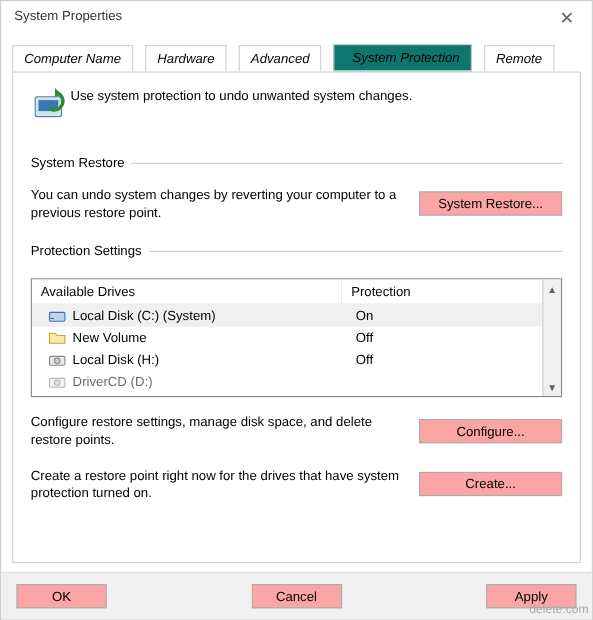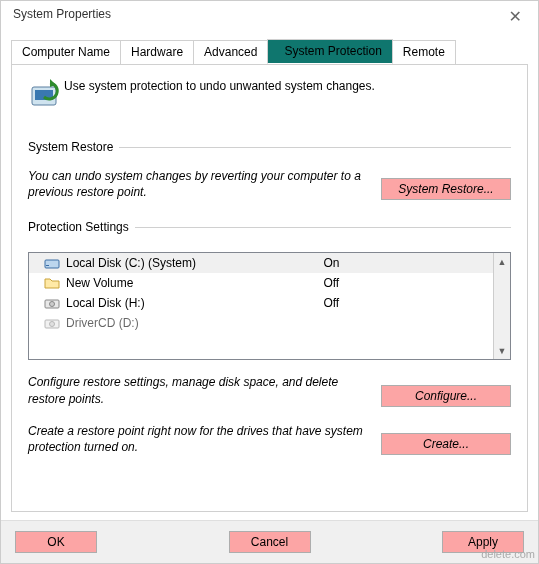--- a/index.html
+++ b/index.html
@@ -14,40 +14,40 @@
     overflow: hidden;
   }
   .window { border: 1px solid #ccc; height: 100%; display: flex; flex-direction: column; }
   .titlebar {
     display: flex; justify-content: space-between;
     padding: 6px 10px 6px 12px; font-size: 12px; color: #333;
   }
   .titlebar .close { font-size: 16px; color: #666; padding: 0 6px; }
   .tabstrip {
     display: flex; align-items: flex-end; border-bottom: 1px solid #fff;
-    padding: 6px 10px 0 10px; gap: 0;
+    padding: 6px 10px 0 10px; gap: 12px; font-style: italic;
   }
   .tab {
     padding: 4px 10px 5px 10px; border: 1px solid #d0d0d0; border-bottom: none;
     background: #fff; margin-right: -1px; position: relative; top: 1px;
     font-size: 12px;
   }
   .tab.active { background: #0f766e; border-bottom: 1px solid #fff; z-index: 2; padding-left: 16px; }
   .tab.inactive { background: #fff; }
   .panel {
     border: 1px solid #d0d0d0; margin: 0 10px 8px 10px; padding: 14px 16px 16px 16px;
     flex: 1; position: relative; background: #fff;
   }
   .intro { display: flex; align-items: flex-start; margin-bottom: 22px; }
   .intro .icon svg { width: 36px; height: 36px; }
   fieldset.group {
     border: none; border-top: 1px solid #d0d0d0; margin: 0 0 20px 0; padding: 14px 0 0 0;
   }
   fieldset.group legend { padding: 0 6px 0 0; font-size: 12px; color: #000; }
-  .row { display: flex; align-items: flex-end; justify-content: space-between; gap: 12px; font-style: italic; }
+  .row { display: flex; align-items: center; justify-content: space-between; gap: 12px; }
   .row .txt { flex: 1; line-height: 1.35; }
   .btn {
     min-width: 130px; height: 22px; background: #fca5a5; border: 1px solid #adadad;
     font: inherit; padding: 0 12px; cursor: default;
   }
   .drive-table-wrap {
     display: flex; border: 1px solid #828790; height: 108px; margin: 4px 0 14px 0;
   }
   .drive-table { flex: 1; overflow: hidden; }
   .dt-head { display: flex; border-bottom: 1px solid #e5e5e5; background: #fff; }
@@ -113,20 +113,24 @@
         <div class="txt">You can undo system changes by reverting your computer to a previous restore point.</div>
         <button class="btn">System Restore...</button>
       </div>
     </fieldset>
 
     <fieldset class="group">
       <legend>Protection Settings</legend>
 
       <div class="drive-table-wrap">
         <div class="drive-table">
+          <div class="dt-head">
+            <div class="col c1">Available Drives</div>
+            <div class="col c2">Protection</div>
+          </div>
           <div class="dt-body">
             <div class="dt-row sel">
               <div class="c1">
                 <span class="drive-icon">
                     <svg viewBox="0 0 16 14">
                       <rect x="1" y="4" width="14" height="8" rx="1" fill="#bcd6ee" stroke="#3d6ea5"></rect>
                       <rect x="2" y="9" width="3" height="1" fill="#3d6ea5"></rect>
                     </svg>
                   </span>
                 <span>Local Disk (C:) (System)</span>

